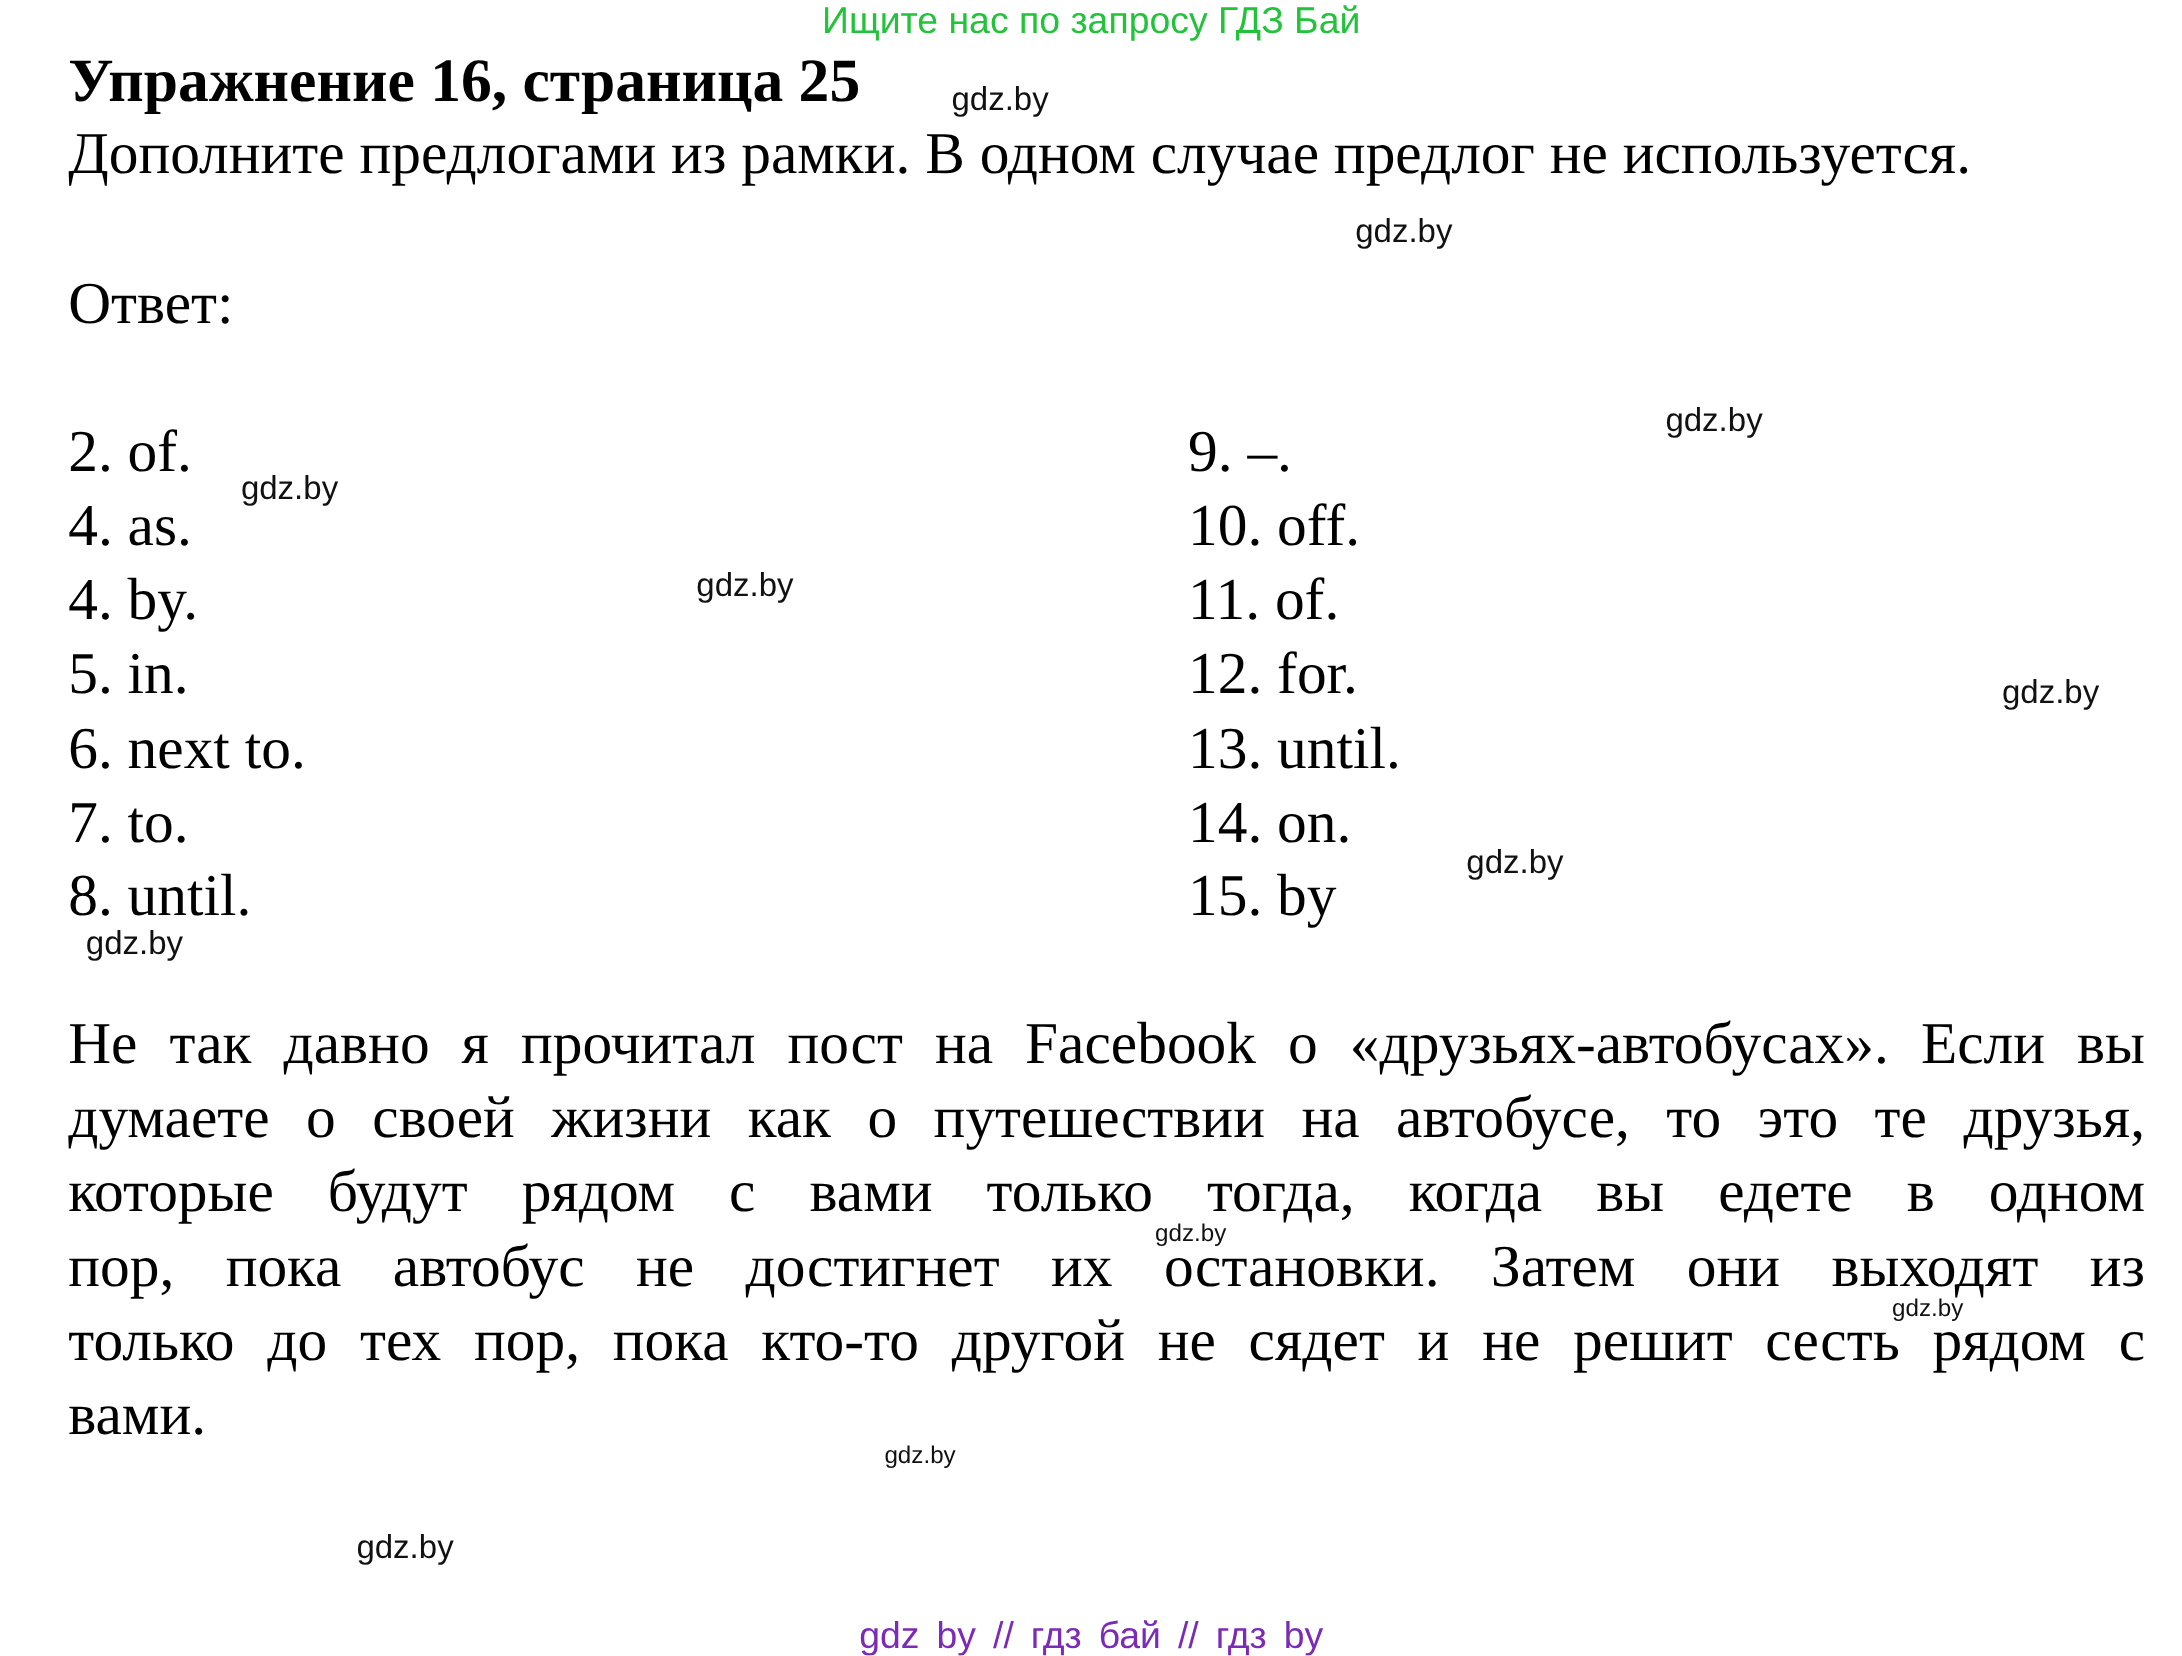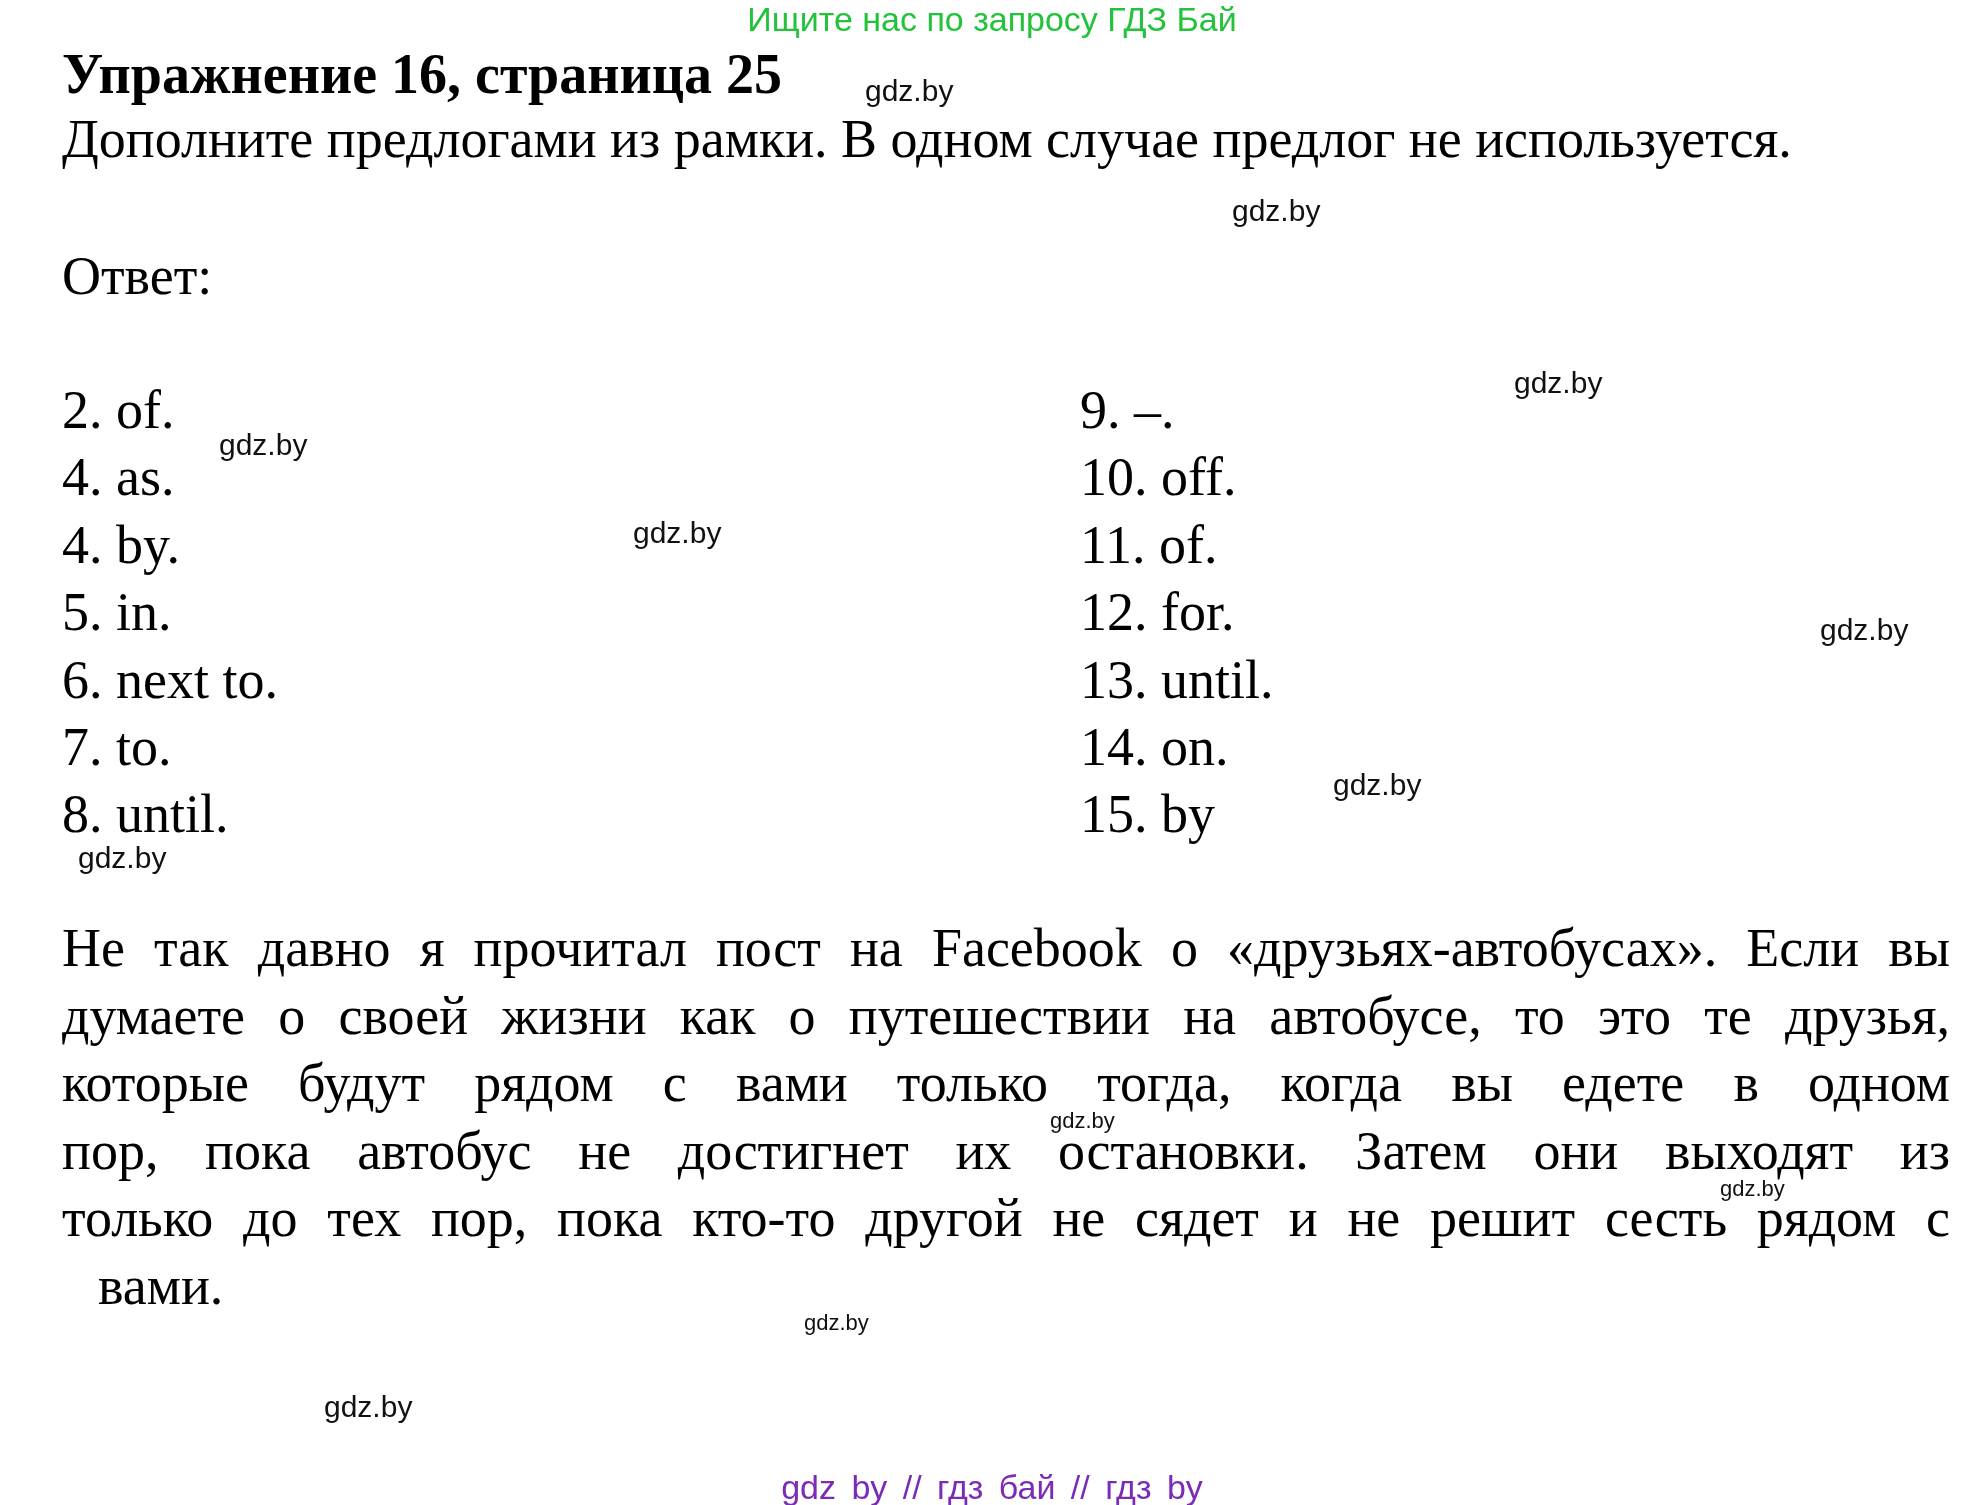--- a/index.html
+++ b/index.html
@@ -9,21 +9,21 @@
   .sans { font-family: "Liberation Sans", "DejaVu Sans", sans-serif; }
   .top-banner { left: 0; width: 1984px; top: 0; text-align: center; font-size: 34px; color: #22c33a; }
   .title { left: 62px; top: 42px; font-size: 56px; font-weight: bold; }
   .instr { left: 62px; top: 108px; font-size: 54px; }
   .answer-label { left: 62px; top: 245px; font-size: 54px; }
   .ans { font-size: 54px; line-height: 67px; }
   .wm { font-size: 30px; color: #111; }
   .wm-small { font-size: 22px; color: #111; }
   .para { position: absolute; left: 62px; top: 915px; width: 1888px; font-size: 54px; line-height: 67.5px; text-align: justify; }
   .para .line { display: block; text-align: justify; text-align-last: justify; height: 67.5px; white-space: nowrap; }
-  .para .line.last { text-align-last: left; margin-left: 36px; }
+  .para .line.last { text-align-last: left; }
   .footer { left: 0; width: 1984px; top: 1468px; text-align: center; font-size: 34px; color: #7b2bb5; word-spacing: 6px; }
 </style>
 </head>
 <body>
 
 <div class="abs sans top-banner">Ищите нас по запросу ГДЗ Бай</div>
 
 <div class="abs serif title">Упражнение 16, страница 25</div>
 <div class="abs serif instr">Дополните предлогами из рамки. В одном случае предлог не используется.</div>
 <div class="abs serif answer-label">Ответ:</div>

